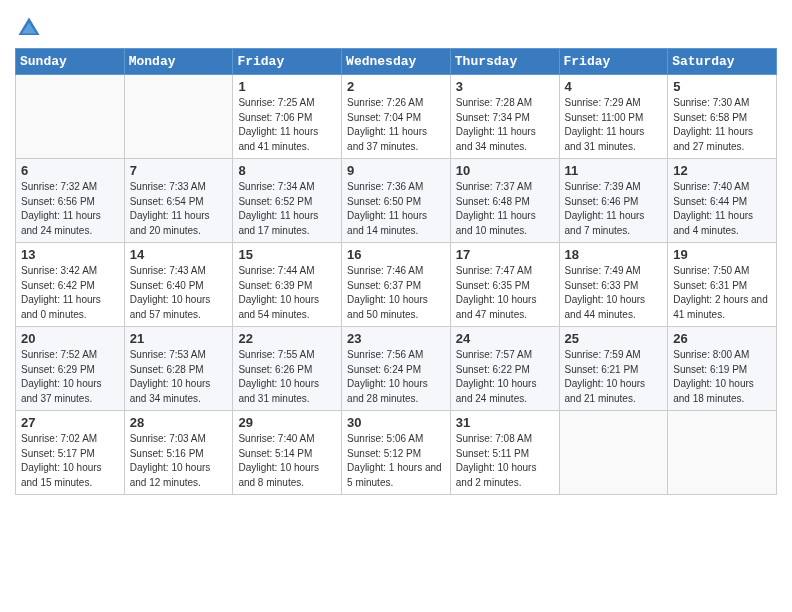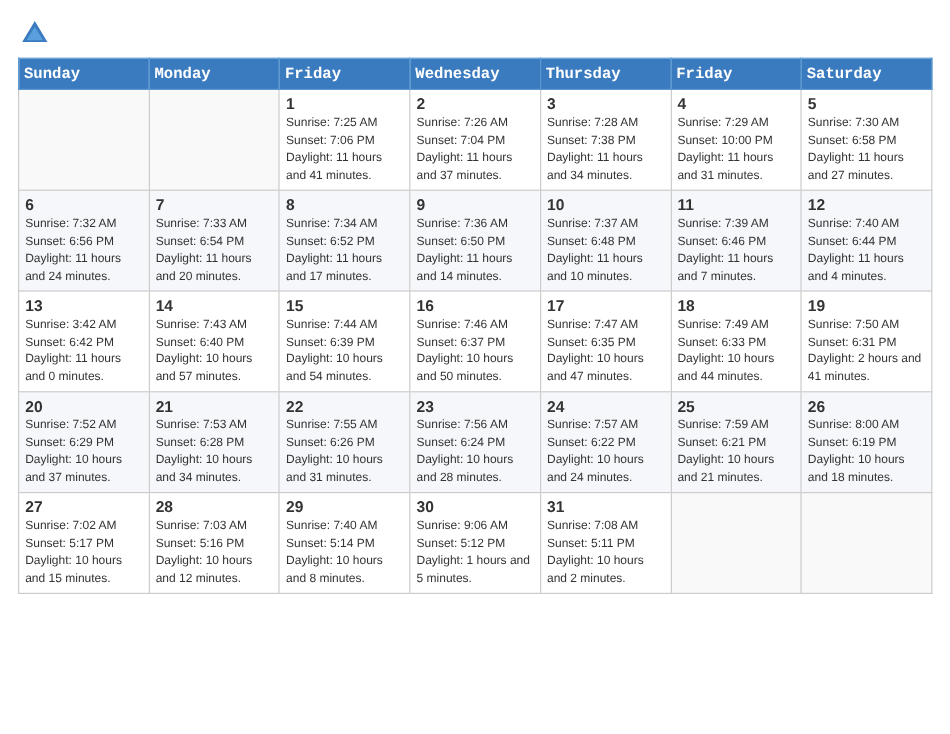--- a/index.html
+++ b/index.html
@@ -154,29 +154,29 @@
             <div class="day-info">
               <div>Sunrise: 7:26 AM</div>
               <div>Sunset: 7:04 PM</div>
               <div>Daylight: 11 hours and 37 minutes.</div>
             </div>
           </td>
           <td>
             <span class="day-number">3</span>
             <div class="day-info">
               <div>Sunrise: 7:28 AM</div>
-              <div>Sunset: 7:38 PM</div>
+              <div>Sunset: 7:34 PM</div>
               <div>Daylight: 11 hours and 34 minutes.</div>
             </div>
           </td>
           <td>
             <span class="day-number">4</span>
             <div class="day-info">
               <div>Sunrise: 7:29 AM</div>
-              <div>Sunset: 10:00 PM</div>
+              <div>Sunset: 11:00 PM</div>
               <div>Daylight: 11 hours and 31 minutes.</div>
             </div>
           </td>
           <td>
             <span class="day-number">5</span>
             <div class="day-info">
               <div>Sunrise: 7:30 AM</div>
               <div>Sunset: 6:58 PM</div>
               <div>Daylight: 11 hours and 27 minutes.</div>
             </div>
@@ -377,21 +377,21 @@
             <span class="day-number">29</span>
             <div class="day-info">
               <div>Sunrise: 7:40 AM</div>
               <div>Sunset: 5:14 PM</div>
               <div>Daylight: 10 hours and 8 minutes.</div>
             </div>
           </td>
           <td>
             <span class="day-number">30</span>
             <div class="day-info">
-              <div>Sunrise: 9:06 AM</div>
+              <div>Sunrise: 5:06 AM</div>
               <div>Sunset: 5:12 PM</div>
               <div>Daylight: 1 hours and 5 minutes.</div>
             </div>
           </td>
           <td>
             <span class="day-number">31</span>
             <div class="day-info">
               <div>Sunrise: 7:08 AM</div>
               <div>Sunset: 5:11 PM</div>
               <div>Daylight: 10 hours and 2 minutes.</div>

